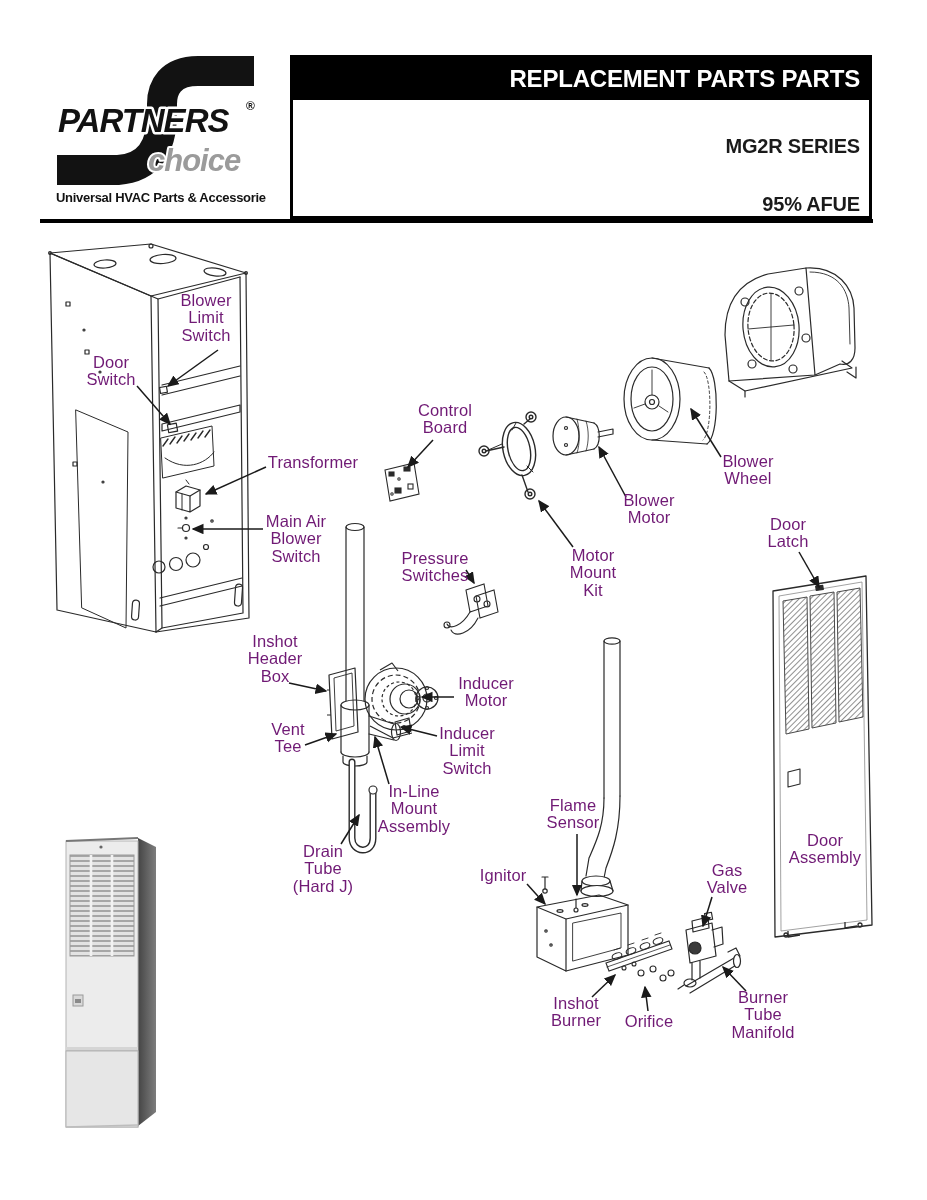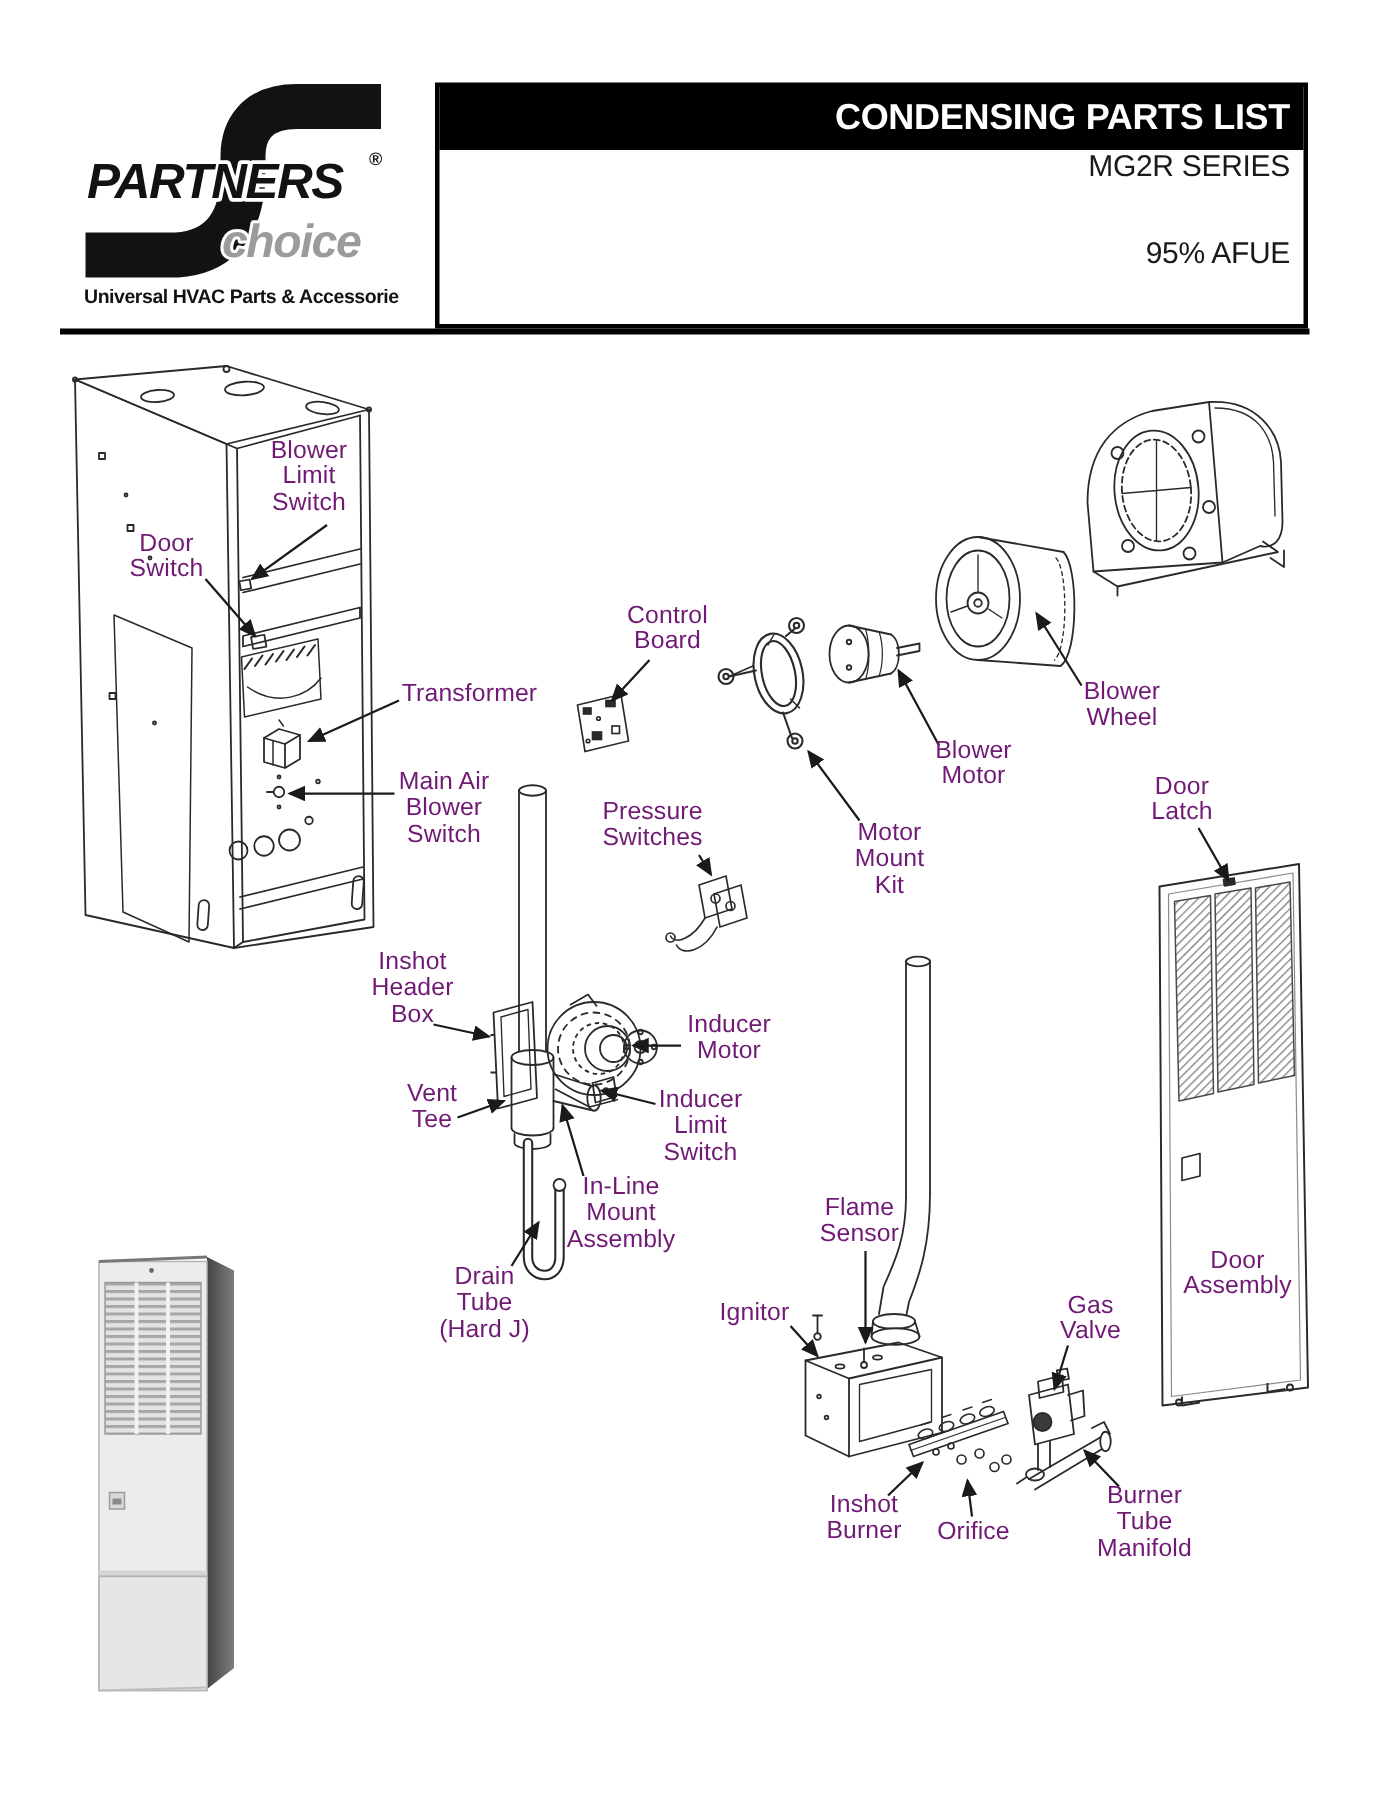--- a/index.html
+++ b/index.html
@@ -13,22 +13,22 @@
     position:absolute;left:290px;top:55px;width:582px;height:164px;
     border:3px solid #000;box-sizing:border-box;background:#fff;
     display:flex;flex-direction:column;
   }
   .title-bar{
     background:#000;color:#fff;height:42px;flex:0 0 auto;
     display:flex;align-items:center;justify-content:flex-end;
     font-weight:bold;font-size:24px;letter-spacing:-.2px;padding-right:9px;
   }
   .title-row{
-    flex:1 1 auto;display:flex;align-items:flex-start;justify-content:flex-end;
-    font-weight:normal;font-size:20px;letter-spacing:-.2px;padding-right:9px;white-space:nowrap;
+    flex:1 1 auto;display:flex;align-items:flex-end;justify-content:flex-end;
+    font-weight:bold;font-size:20px;letter-spacing:-.2px;padding-right:9px;white-space:nowrap;
   }
   .rule{position:absolute;left:40px;top:219px;width:833px;height:4px;background:#000;}
   
   .art{position:absolute;left:0;top:0;}
   .lbl{
     position:absolute;transform:translateX(-50%);
     text-align:center;white-space:pre-line;
     font-size:16.5px;line-height:1.05;letter-spacing:.1px;color:#701a75;
   }
 </style>
@@ -42,21 +42,21 @@
       <path d="M206,27 L150,27 C122,27 114,44 114,60 L114,70 C114,104 100,124 70,126 L9,126" fill="none" stroke="#121212" stroke-width="30" stroke-linecap="butt"></path>
       <text x="10" y="88" font-size="33" font-style="italic" font-weight="900" letter-spacing="-1" fill="#121212" stroke="#ffffff" stroke-width="5" paint-order="stroke" stroke-linejoin="round">PARTNERS</text>
       <text x="198" y="66" font-size="12" font-weight="bold" fill="#121212" stroke="#ffffff" stroke-width="3" paint-order="stroke">®</text>
       <text x="100" y="127" font-size="31" font-style="italic" font-weight="900" letter-spacing="-1" fill="#9b9b9b" stroke="#ffffff" stroke-width="4" paint-order="stroke" stroke-linejoin="round">choice</text>
       <text x="8" y="158" font-size="13" font-weight="bold" letter-spacing="-0.3" fill="#121212">Universal HVAC Parts &amp; Accessories</text>
     </svg>
   </div>
 
   <div class="title-box">
     <div class="title-bar">
-      <span>CONDENSING PARTS LIST</span>
+      <span>REPLACEMENT PARTS PARTS</span>
     </div>
     <div class="title-row">
       <span>MG2R SERIES</span>
     </div>
     <div class="title-row">
       <span>95% AFUE</span>
     </div>
   </div>
 
   <div class="rule"></div>
@@ -357,21 +357,21 @@
 Limit
 Switch</div>
   <div class="lbl" style="left:111px;top:354px">Door
 Switch</div>
   <div class="lbl" style="left:313px;top:454px">Transformer</div>
   <div class="lbl" style="left:296px;top:513px">Main Air
 Blower
 Switch</div>
   <div class="lbl" style="left:445px;top:402px">Control
 Board</div>
-  <div class="lbl" style="left:435px;top:533px">Pressure
+  <div class="lbl" style="left:435px;top:550px">Pressure
 Switches</div>
   <div class="lbl" style="left:593px;top:547px">Motor
 Mount
 Kit</div>
   <div class="lbl" style="left:649px;top:492px">Blower
 Motor</div>
   <div class="lbl" style="left:748px;top:453px">Blower
 Wheel</div>
   <div class="lbl" style="left:788px;top:516px">Door
 Latch</div>

